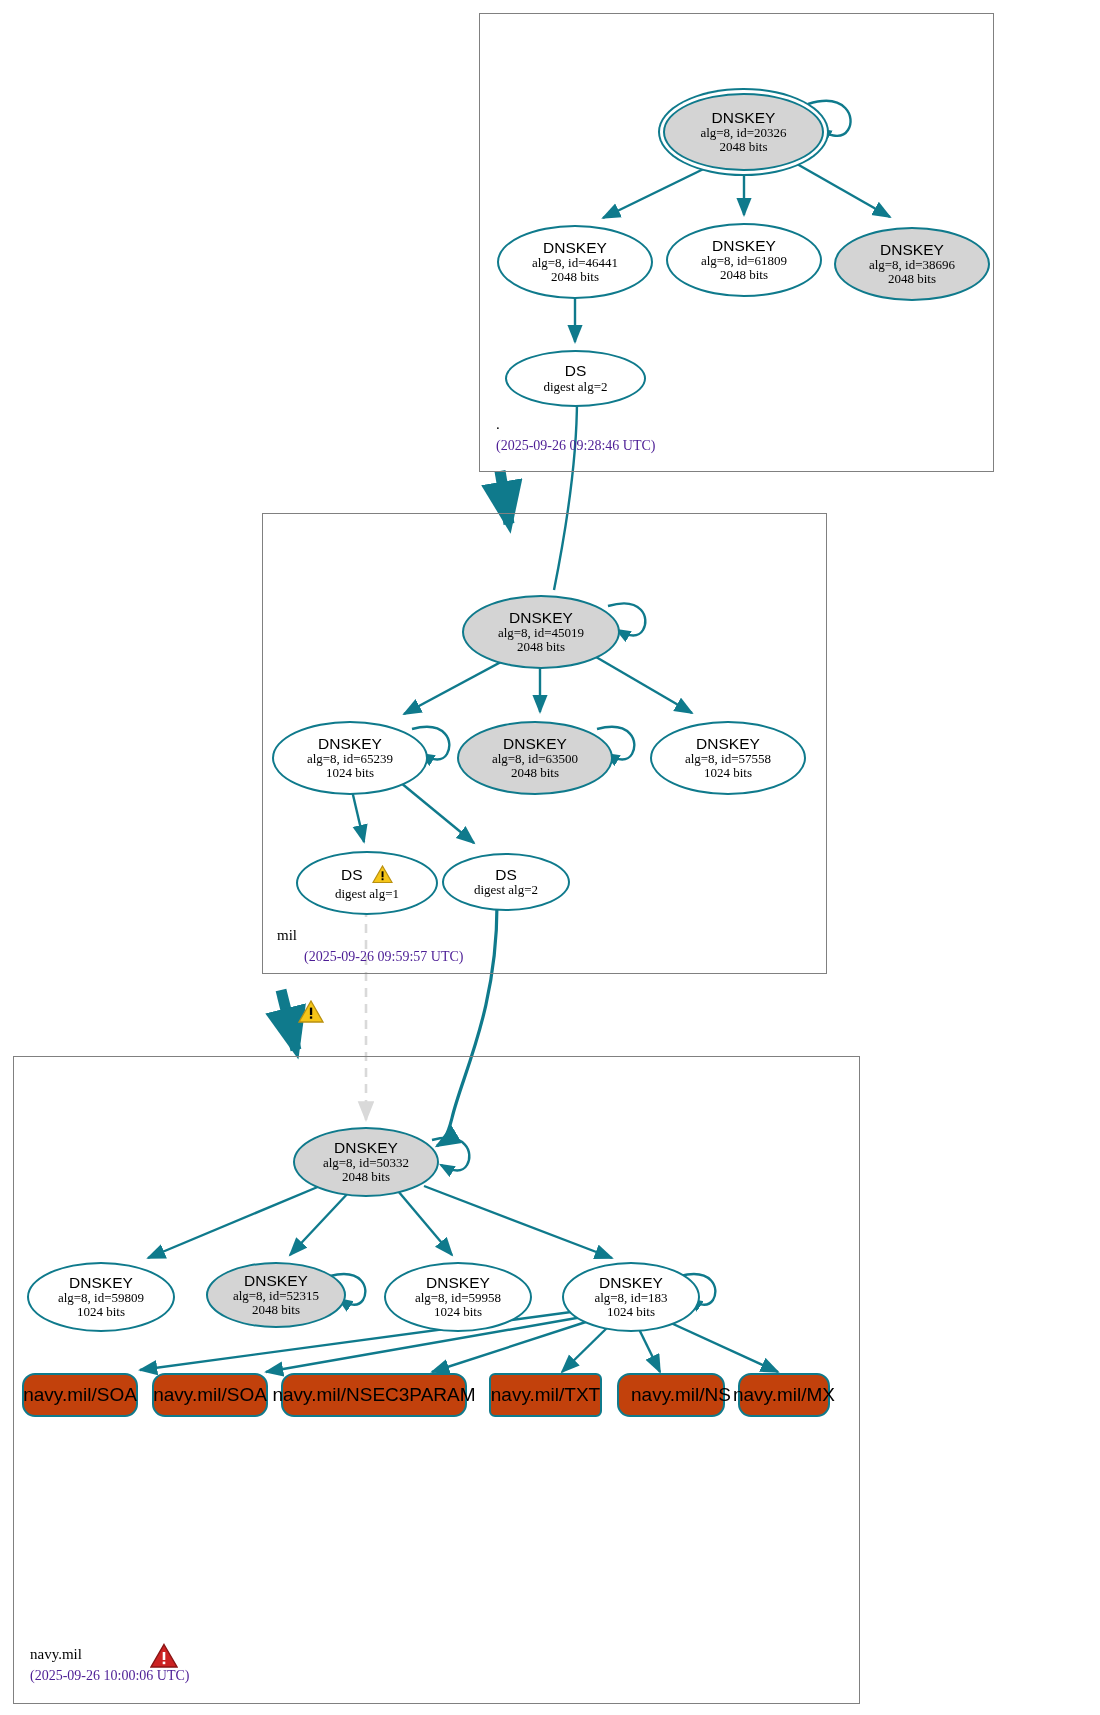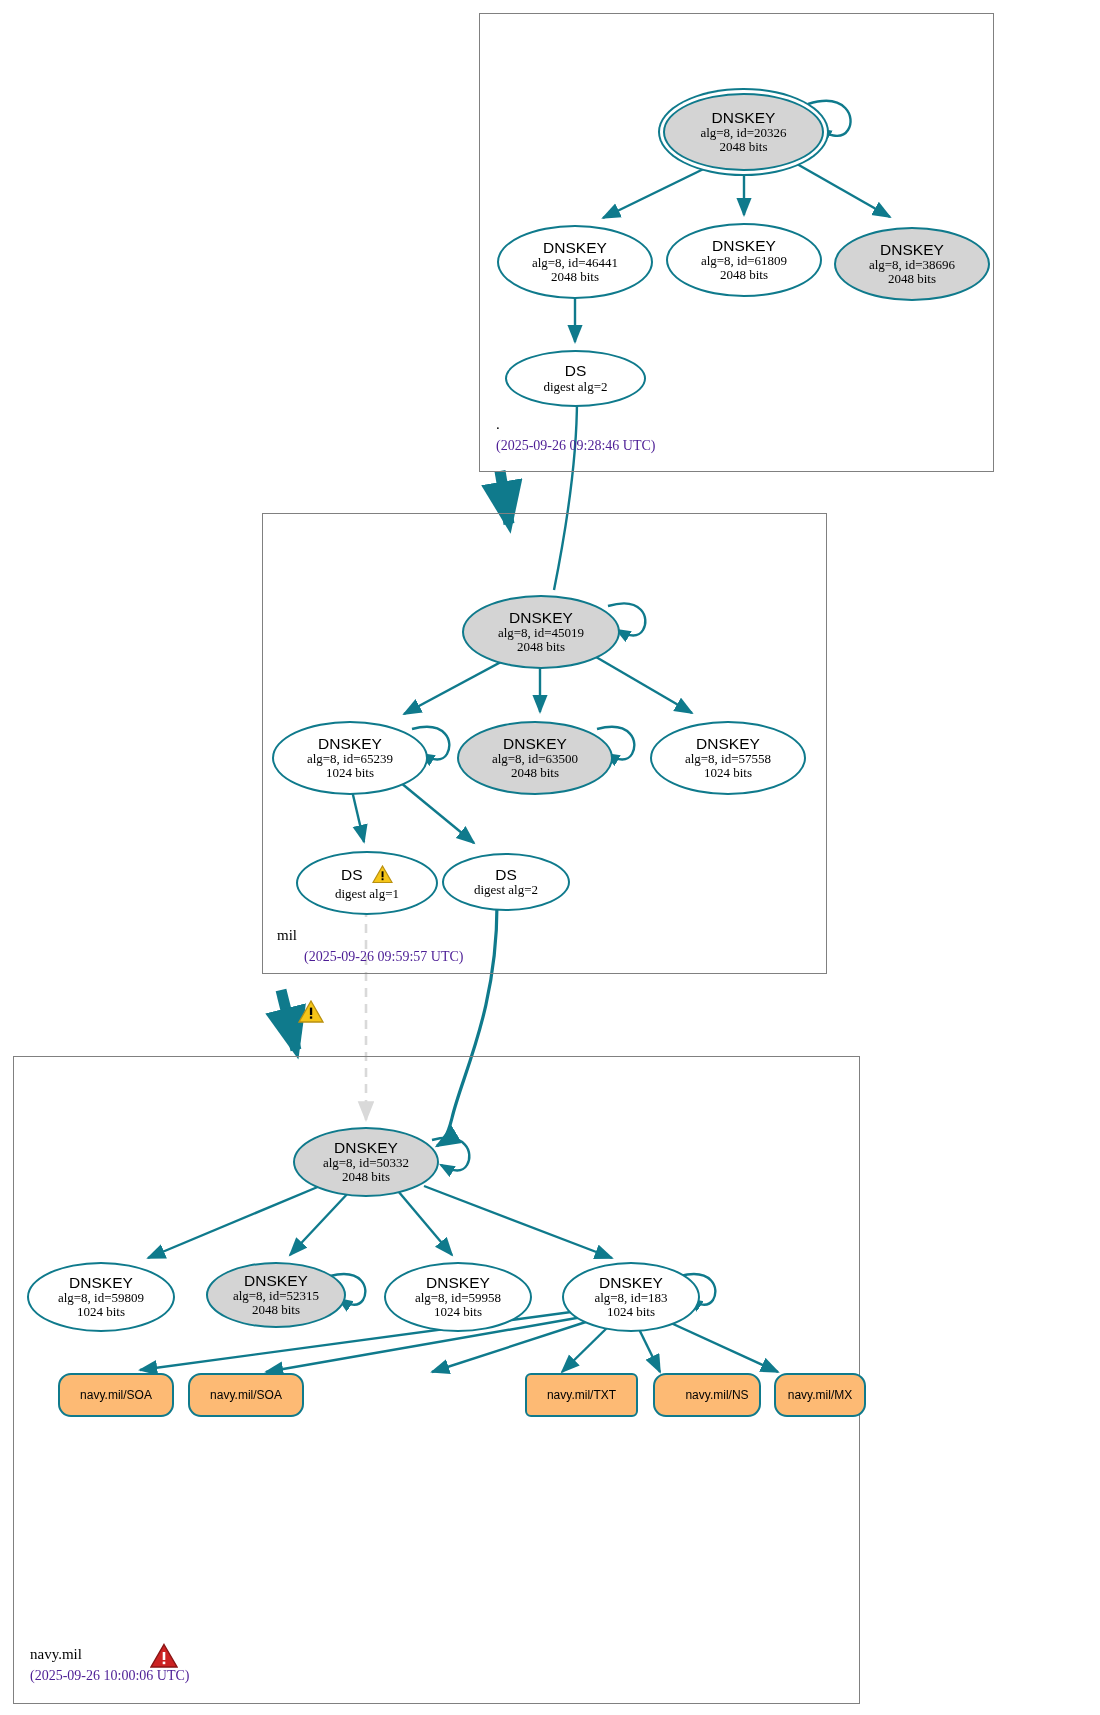--- a/index.html
+++ b/index.html
@@ -12,23 +12,23 @@
   .zone-time{position:absolute;font-family:"Liberation Serif",serif;font-size:14px;color:#4c1d95;white-space:nowrap;}
   .node{position:absolute;display:flex;flex-direction:column;align-items:center;justify-content:center;
         text-align:center;line-height:1.08;margin-top:7px;}
   .ell{position:absolute;left:0;top:0;width:100%;height:100%;border:2px solid #0f7a8c;border-radius:50%;
        background:#ffffff;box-sizing:border-box;}
   .ell.gray{background:#d4d4d4;}
   .ell.dbl{box-shadow:0 0 0 3px #ffffff, 0 0 0 5px #0f7a8c;}
   .ntxt{position:relative;z-index:2;}
   .t1{font-family:"Liberation Sans",sans-serif;font-size:15.5px;}
   .t2{font-family:"Liberation Serif",serif;font-size:13px;}
-  .rr{position:absolute;border:2px solid #0f7a8c;border-radius:13px;background:#fdba74;
+  .rr{position:absolute;border:2px solid #0f7a8c;border-radius:13px;background:#c2410c;
       display:flex;align-items:center;justify-content:center;
-      font-family:"Liberation Sans",sans-serif;font-size:12px;color:#000;box-sizing:border-box;margin-left:36px;}
+      font-family:"Liberation Sans",sans-serif;font-size:19px;color:#000;box-sizing:border-box;}
   .warn{position:absolute;z-index:5;}
   .inline-warn{display:inline-block;vertical-align:middle;margin-left:5px;}
 </style>
 </head>
 <body>
 
 <div id="stage">
 
   <svg id="graph" viewBox="0 0 1100 1715">
     <defs>
@@ -272,17 +272,18 @@
     <div class="ell"></div>
     <div class="ntxt">
       <div class="t1">DNSKEY</div>
       <div class="t2">alg=8, id=183</div>
       <div class="t2">1024 bits</div>
     </div>
   </div>
 
   <div class="rr" style="left:22px;top:1373px;width:116px;height:44px;">navy.mil/SOA</div>
   <div class="rr" style="left:152px;top:1373px;width:116px;height:44px;">navy.mil/SOA</div>
+  <div class="rr" style="left:281px;top:1373px;width:186px;height:44px;">navy.mil/NSEC3PARAM</div>
   <div class="rr" style="left:489px;top:1373px;width:113px;height:44px;border-radius:6px;">navy.mil/TXT</div>
   <div class="rr" style="left:617px;top:1373px;width:108px;height:44px;padding-left:20px;">navy.mil/NS</div>
   <div class="rr" style="left:738px;top:1373px;width:92px;height:44px;">navy.mil/MX</div>
 
 </div>
 
 </body></html>

